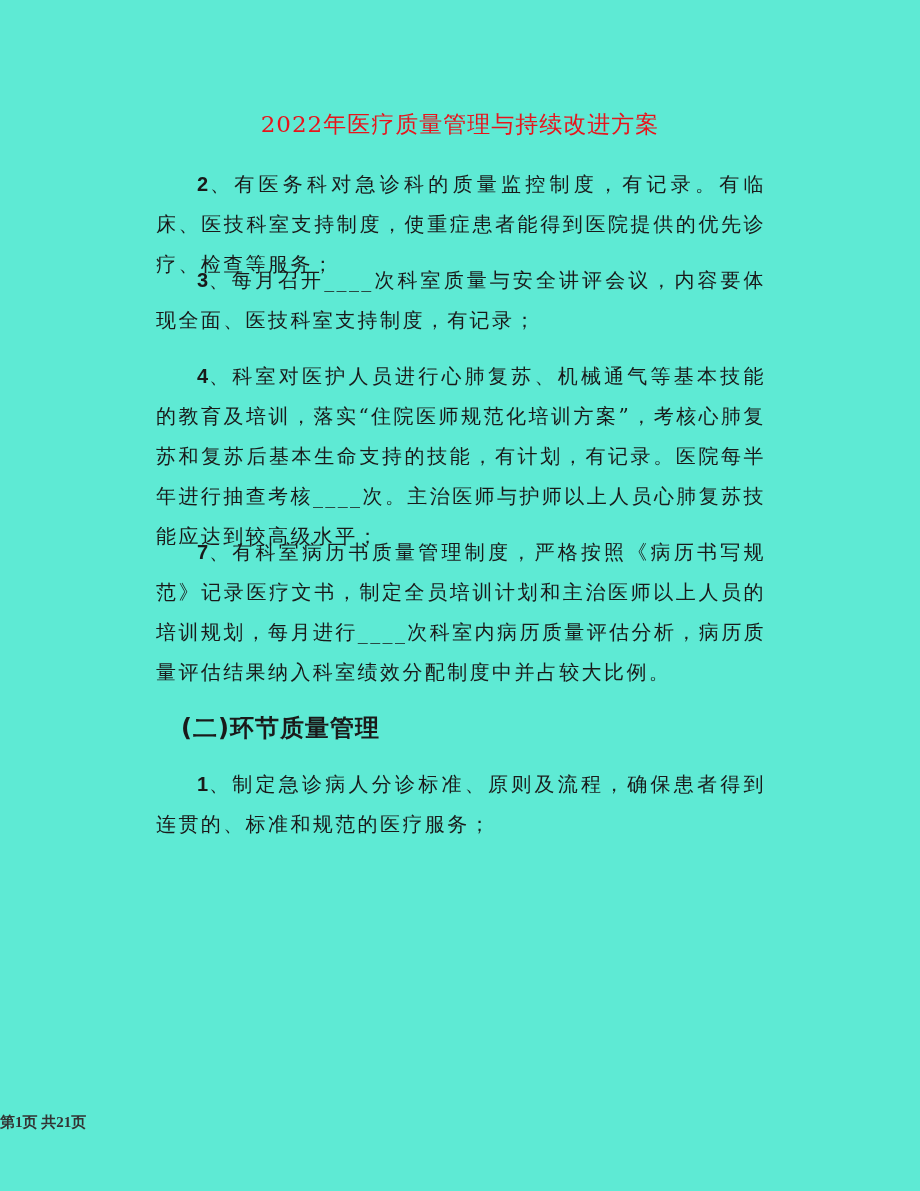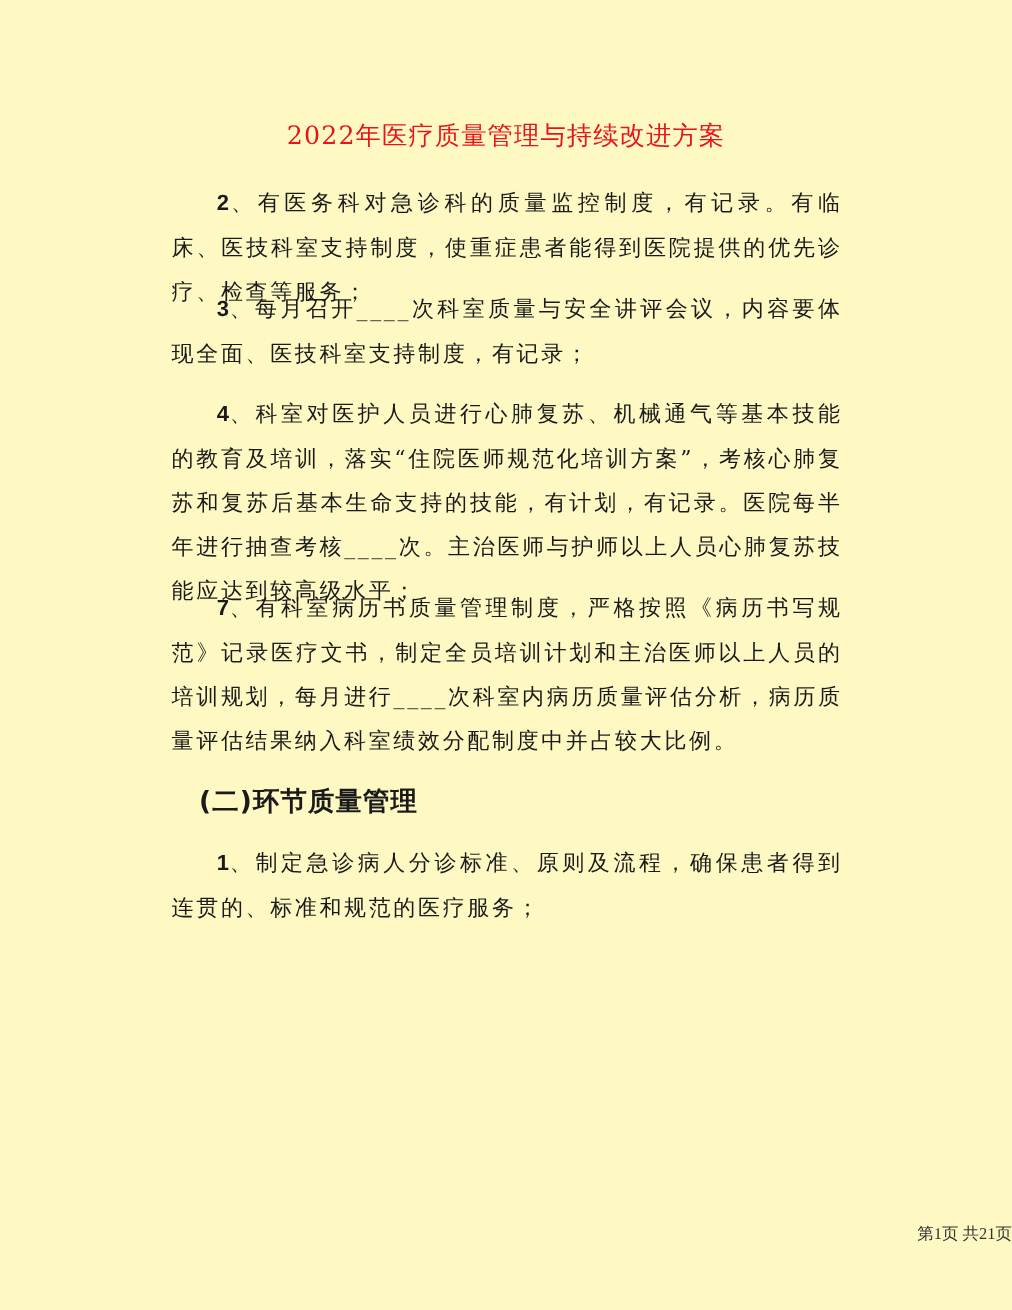--- a/index.html
+++ b/index.html
@@ -13,21 +13,21 @@
     position: relative;
     overflow: hidden;
     font-family: "DejaVu Serif", "Liberation Serif", serif;
     color: #1a1a1a;
   }
   .page {
     position: absolute;
     left: 0; top: 0;
     width: 920px;
     height: 1191px;
-    background: #fef9c3;
+    background: #5eead4;
   }
   .title {
     position: absolute;
     top: 108px;
     left: 0;
     width: 920px;
     text-align: center;
     font-size: 23px;
     line-height: 32px;
     color: #e8141c;
@@ -62,25 +62,26 @@
     font-family: "DejaVu Sans", sans-serif;
     font-size: 24px;
     line-height: 40px;
     letter-spacing: 1px;
   }
   .footer {
     position: absolute;
     top: 1112px;
     left: 0;
     width: 920px;
-    text-align: right;
+    text-align: left;
     font-size: 15px;
     line-height: 20px;
     color: #333333;
     font-family: "Liberation Serif", serif;
+    font-weight: bold;
   }
 </style>
 </head>
 <body>
 
 <div class="page">
 
   <div class="title">2022年医疗质量管理与持续改进方案</div>
 
   <div class="content">

